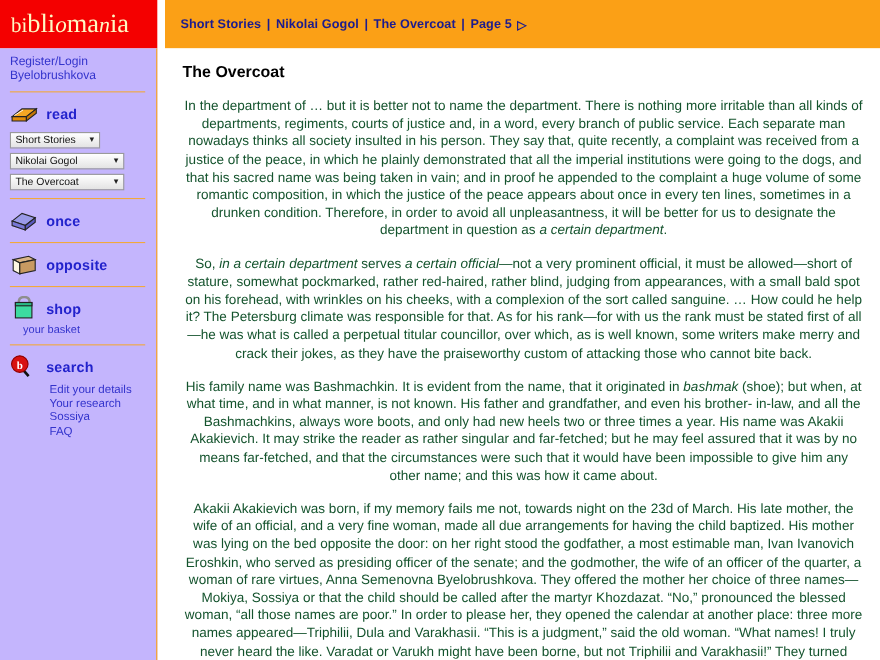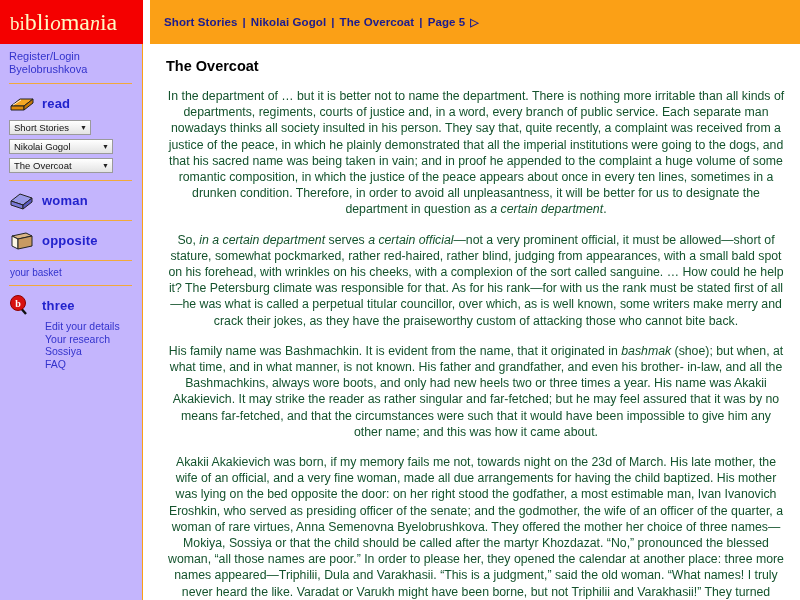--- a/index.html
+++ b/index.html
@@ -67,21 +67,21 @@
     height:15px; font-size:9.5px; color:#111;
     background:linear-gradient(#ffffff, #e3e3e3);
     border:1px solid #9a9a9a;
     padding:0 3px 0 4px; cursor:pointer;
     font-family:"Liberation Sans", sans-serif;
   }
   .sel-narrow { width:82px; }
   .sel-wide { width:104px; }
   .sel .caret { font-size:7px; color:#222; padding-left:4px; }
 
-  .basket-link { font-size:10px; color:#3333cc; margin:1px 0 0 1px; display:block; text-decoration:none; }
+  .basket-link { font-size:10px; color:#3333cc; margin:1px 0 0 12px; display:block; text-decoration:none; }
   .footlinks { margin-top:2px; }
   .footlinks a { display:block; color:#3333cc; font-size:10.5px; line-height:12.5px; text-decoration:none;padding-left:36px; }
 
   
   .main {
     position:absolute; top:44px; left:144px; width:656px; height:556px;
     padding:14px 14px 0 22px; background:#fff; overflow:hidden;
   }
   .page-title {
     font-size:14.5px; font-weight:bold; color:#000; margin:0 0 14px 0;
@@ -159,51 +159,61 @@
     <hr class="hr-gold">
 
     <div class="nav-row">
       <span class="nav-ico">
         <svg width="26" height="22" viewBox="0 0 26 22">
           <path d="M2 12 L11 5 L23 9 L14 16 Z" fill="#9a9ae8" stroke="#222" stroke-width="1"></path>
           <path d="M2 12 L2 16 L14 20 L14 16 Z" fill="#7878d6" stroke="#222" stroke-width="1"></path>
           <path d="M14 16 L23 9 L23 13 L14 20 Z" fill="#5a5ac0" stroke="#222" stroke-width="1"></path>
         </svg>
       </span>
-      <span class="nav-label">woman</span>
+      <span class="nav-label">once</span>
     </div>
 
     <hr class="hr-gold">
 
     <div class="nav-row">
       <span class="nav-ico">
         <svg width="26" height="22" viewBox="0 0 26 22">
           <path d="M3 7 L17 4 L23 7 L9 10 Z" fill="#d9b486" stroke="#222" stroke-width="1"></path>
           <path d="M3 7 L3 17 L9 20 L9 10 Z" fill="#fdf6e4" stroke="#222" stroke-width="1"></path>
           <path d="M9 10 L23 7 L23 17 L9 20 Z" fill="#c89a62" stroke="#222" stroke-width="1"></path>
         </svg>
       </span>
       <span class="nav-label">opposite</span>
     </div>
 
     <hr class="hr-gold">
 
+    <div class="nav-row">
+      <span class="nav-ico">
+        <svg width="26" height="22" viewBox="0 0 26 22">
+          <path d="M8 6 Q8 1 13 1 Q18 1 18 6" fill="none" stroke="#8e8e8e" stroke-width="2.2"></path>
+          <rect x="5" y="6" width="15" height="14" fill="#3ddba0" stroke="#222" stroke-width="1"></rect>
+          <rect x="5" y="6" width="15" height="3" fill="#2ab984" stroke="#222" stroke-width="1"></rect>
+        </svg>
+      </span>
+      <span class="nav-label">shop</span>
+    </div>
     <a href="#" class="basket-link">your basket</a>
 
     <hr class="hr-gold">
 
     <div class="nav-row">
       <span class="nav-ico">
         <svg width="26" height="22" viewBox="0 0 26 22">
           <line x1="10" y1="12" x2="17" y2="20" stroke="#111" stroke-width="2.4"></line>
           <circle cx="9" cy="9" r="7.5" fill="#d81111" stroke="#8e0000" stroke-width="1"></circle>
           <text x="9" y="13" font-size="10" font-family="Liberation Serif, serif" fill="#ffffff" text-anchor="middle" font-weight="bold">b</text>
         </svg>
       </span>
-      <span class="nav-label">three</span>
+      <span class="nav-label">search</span>
     </div>
 
     <div class="footlinks">
       <a href="#">Edit your details</a>
       <a href="#">Your research</a>
       <a href="#">Sossiya</a>
       <a href="#">FAQ</a>
     </div>
   </div>
 

